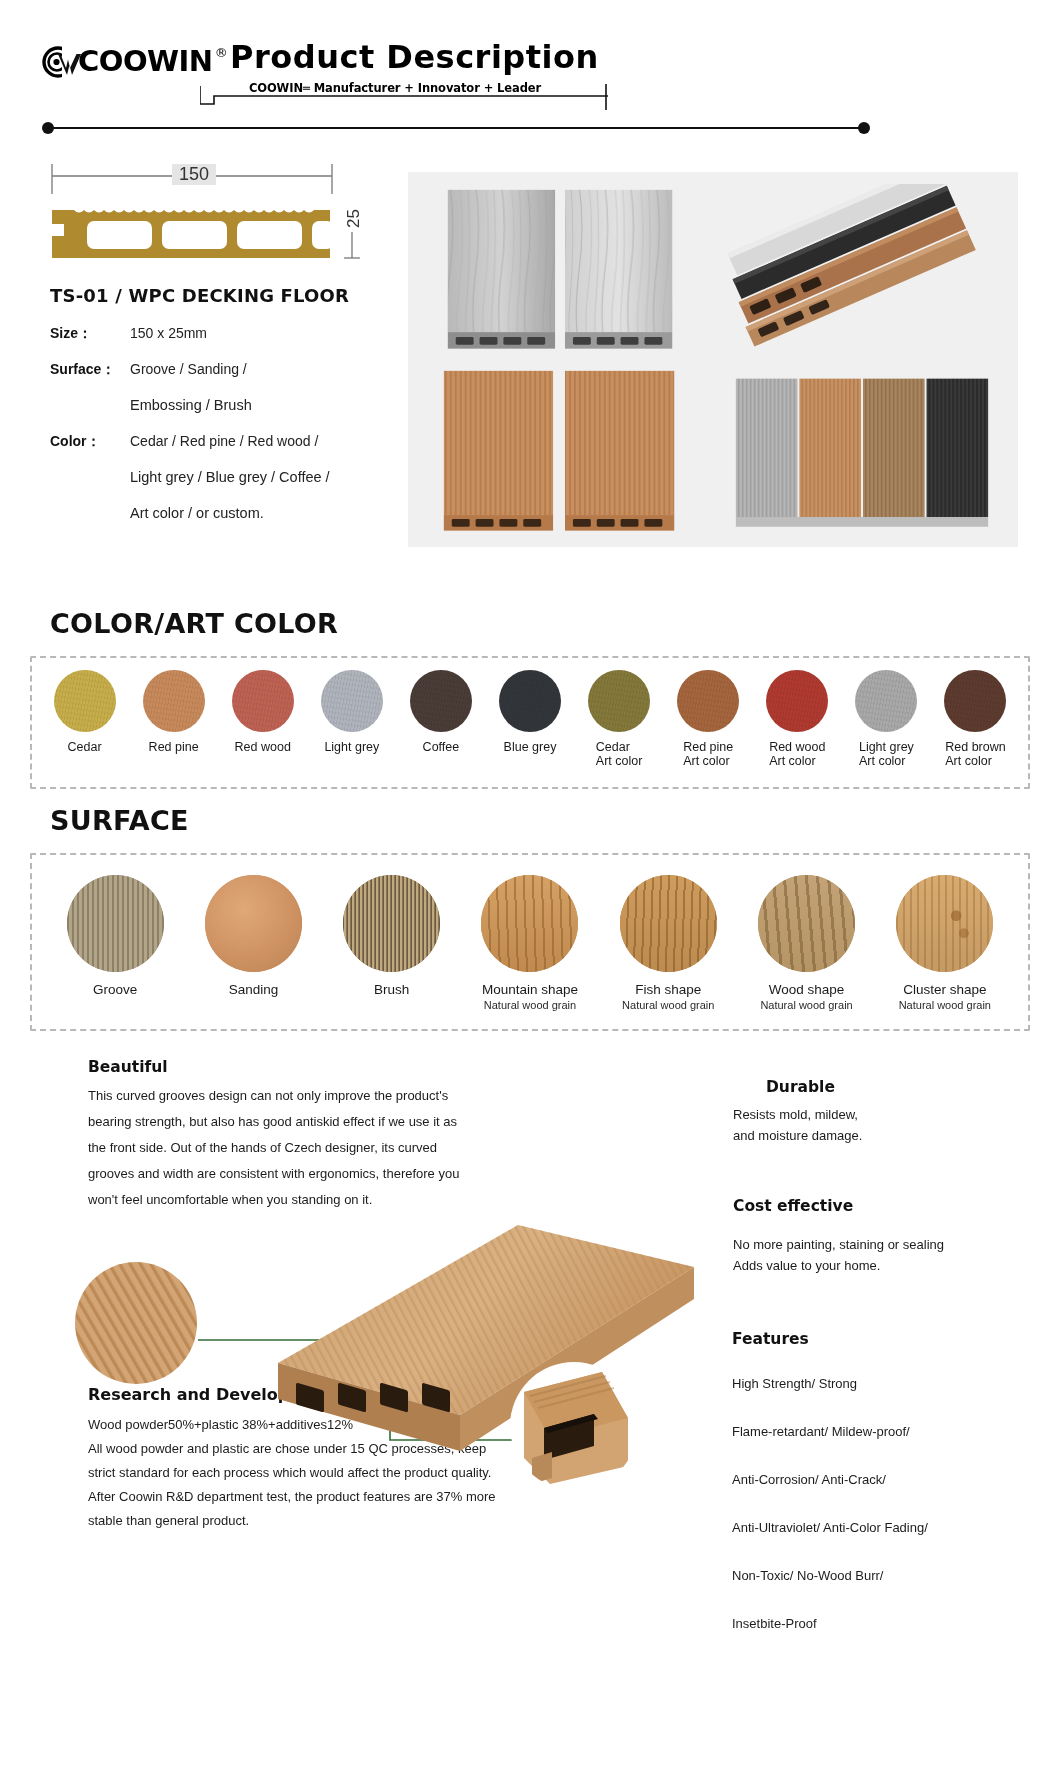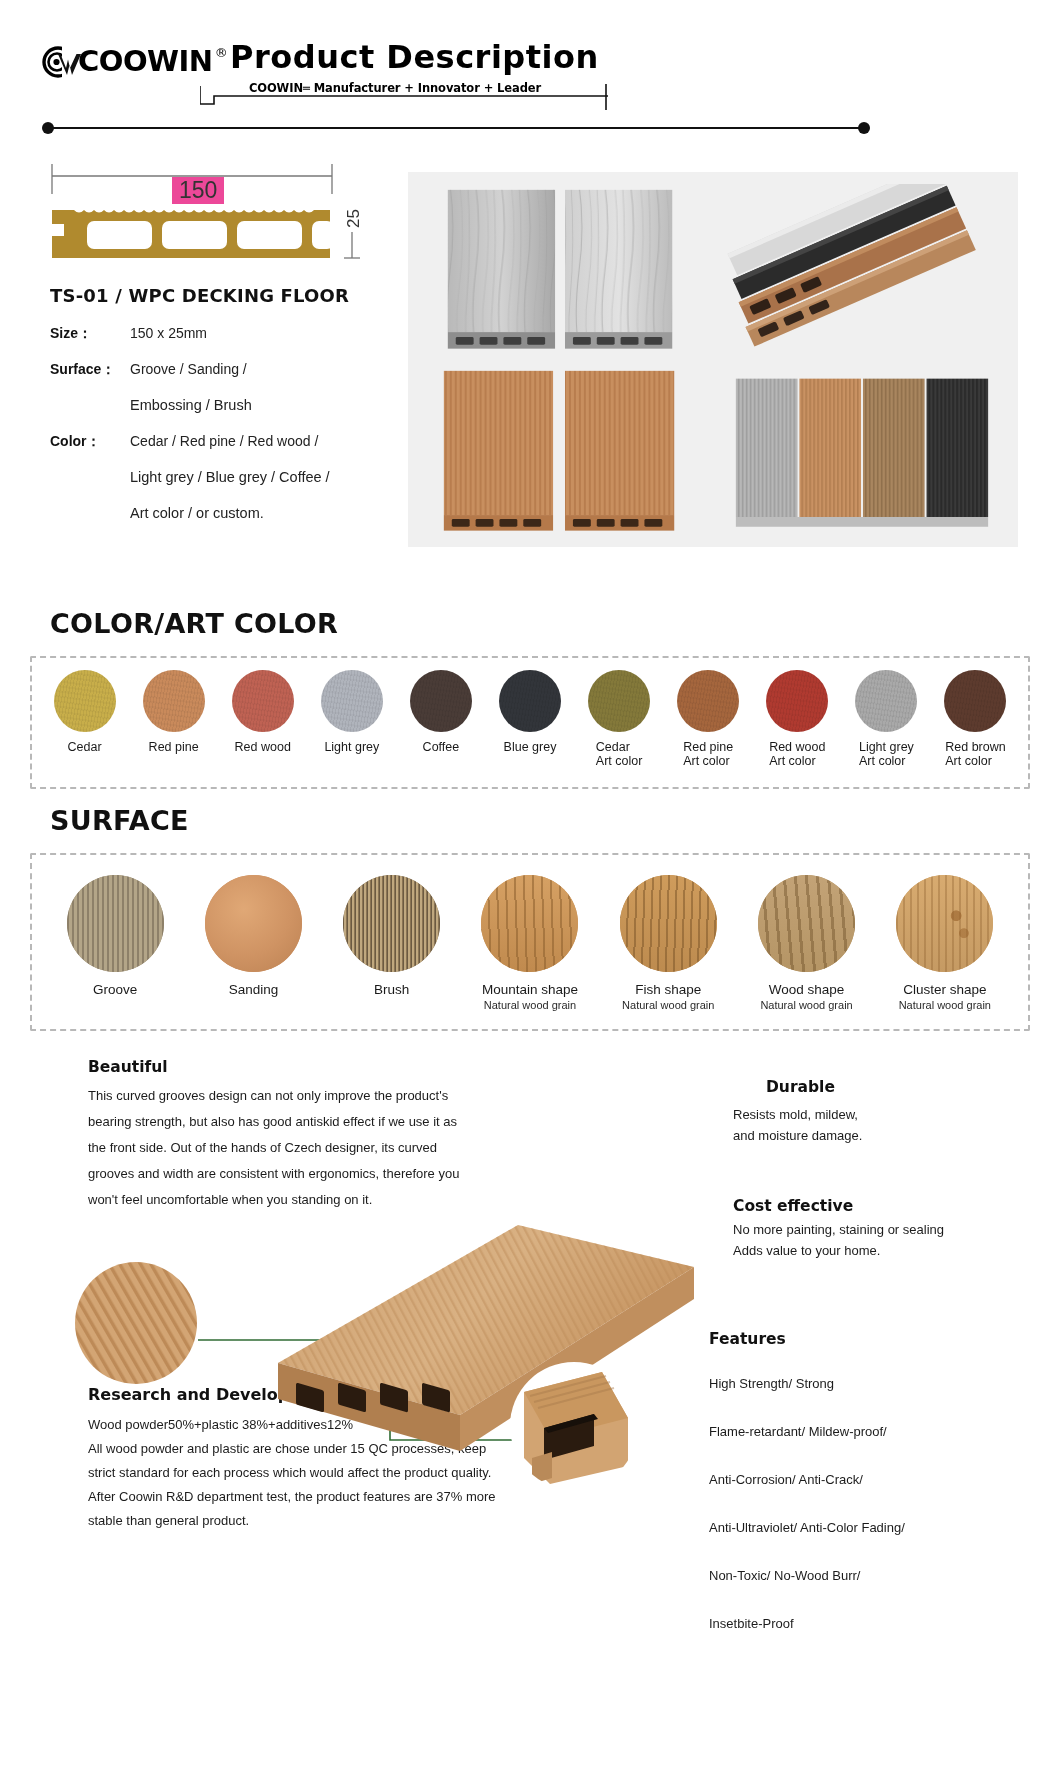--- a/index.html
+++ b/index.html
@@ -49,23 +49,22 @@
   .dotbar .dot { position:absolute; top: 0; width: 12px; height: 12px; border-radius: 50%; background: #111; }
   .dotbar .dot.l { left: 0; }
   .dotbar .dot.r { right: 0; }
 
   
   .spec { position: absolute; left: 0; top: 150px; width: 1060px; height: 420px; }
   .profile-area { position: absolute; left: 44px; top: 10px; width: 330px; }
   .dim-top { position: relative; height: 36px; }
   .dim-label-150 {
     position: absolute; left: 128px; top: 4px;
-    font-size: 23px; color: #333; background: #ec4899; padding: 0 7px;
+    font-size: 18px; color: #333; background: #e5e5e5; padding: 0 7px;
     font-family: "Liberation Sans", sans-serif;
-    margin-top: 13px;
   }
   .profile-svg { display: block; }
 
   .spec-title {
     position: absolute; left: 50px; top: 135px;
     font-size: 18px; font-weight: 700; letter-spacing: 0.2px; color: #111;
     font-family: "DejaVu Sans", sans-serif;
   }
   .spec-rows { position: absolute; left: 50px; top: 172px; width: 320px; }
   .spec-row { display: flex; margin-bottom: 14px; font-size: 14px; line-height: 22px; }
@@ -142,24 +141,24 @@
 
   .rnd { position: absolute; left: 88px; top: 345px; width: 420px; }
   .rnd .feat-title { font-size: 16px; margin-bottom: 9px; }
   .rnd .feat-body { line-height: 24px; }
 
   .durable { position: absolute; left: 733px; top: 38px; width: 290px; }
   .durable .feat-title { margin-bottom: 8px; margin-left: 33px; }
   .durable .feat-body { line-height: 21px; }
 
   .cost { position: absolute; left: 733px; top: 157px; width: 300px; }
-  .cost .feat-title { margin-bottom: 4px; }
+  .cost .feat-title { margin-bottom: 19px; }
   .cost .feat-body { line-height: 21px; }
 
-  .features { position: absolute; left: 709px; top: 290px; width: 300px; }
+  .features { position: absolute; left: 732px; top: 290px; width: 300px; }
   .features .feat-title { margin-bottom: 9px; }
   .features .feat-body { line-height: 25px; margin-top: 23px; }
 
   .board3d { position: absolute; left: 270px; top: 175px; width: 430px; height: 260px; }
   .circle-zoom {
     position: absolute; border-radius: 50%; overflow: hidden;
   }
   .cz1 { left: 75px; top: 222px; width: 122px; height: 122px; }
   .cz2 { left: 510px; top: 322px; width: 128px; height: 128px; }
   .leader { position: absolute; left: 0; top: 0; width: 1060px; height: 752px; pointer-events: none; }

